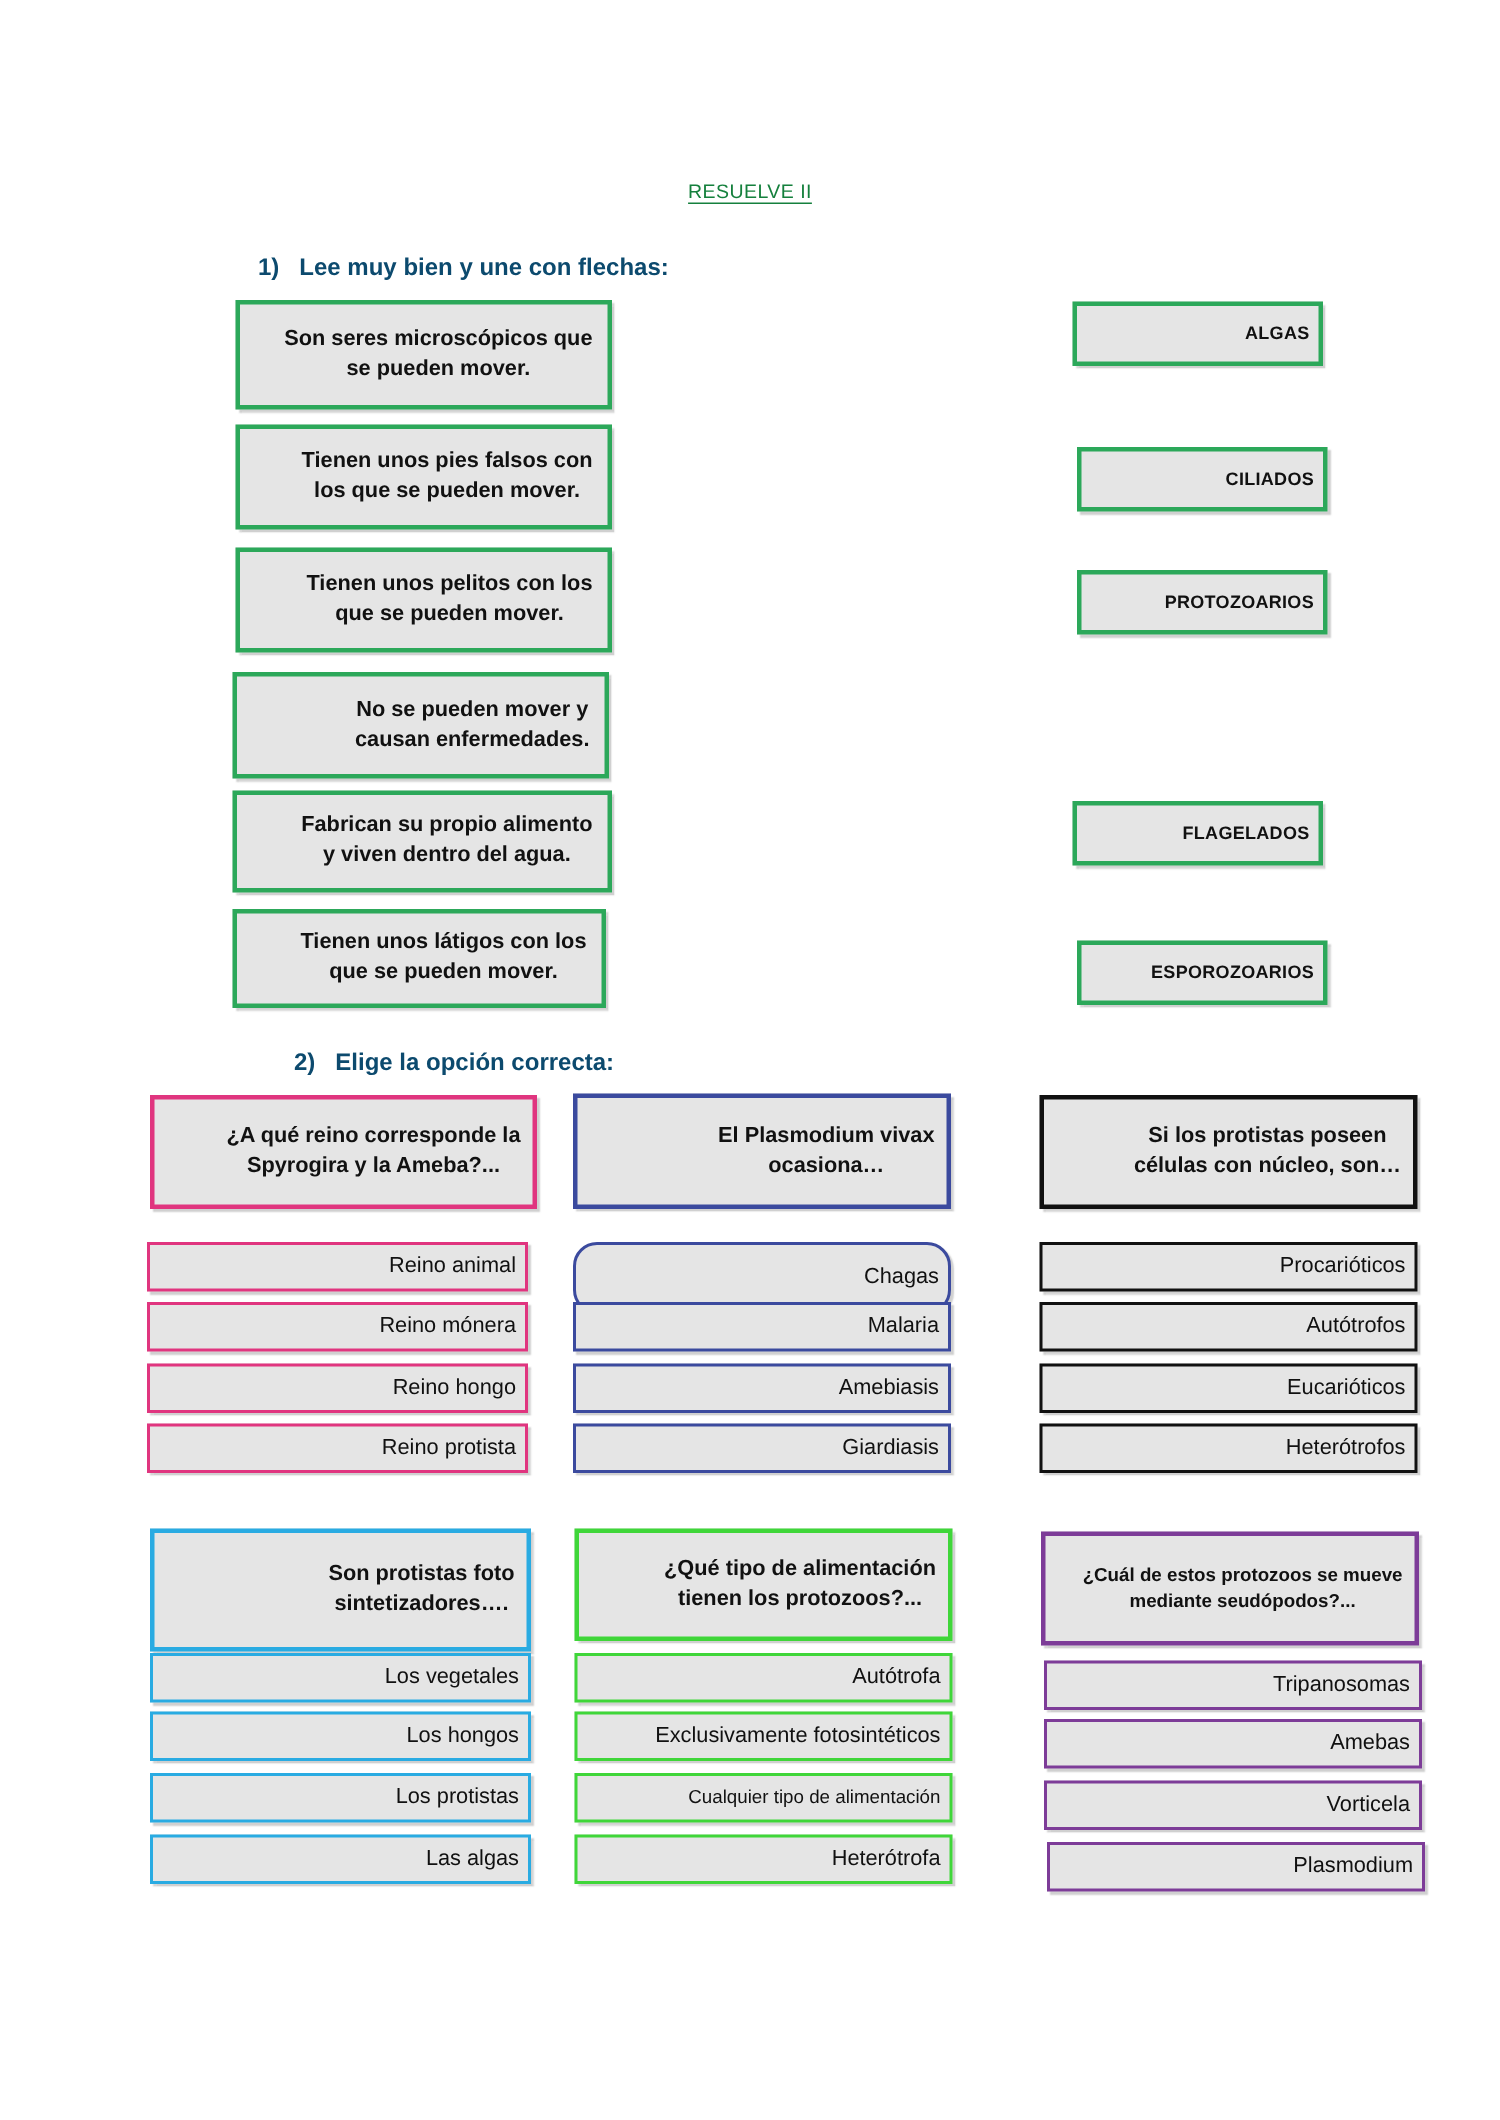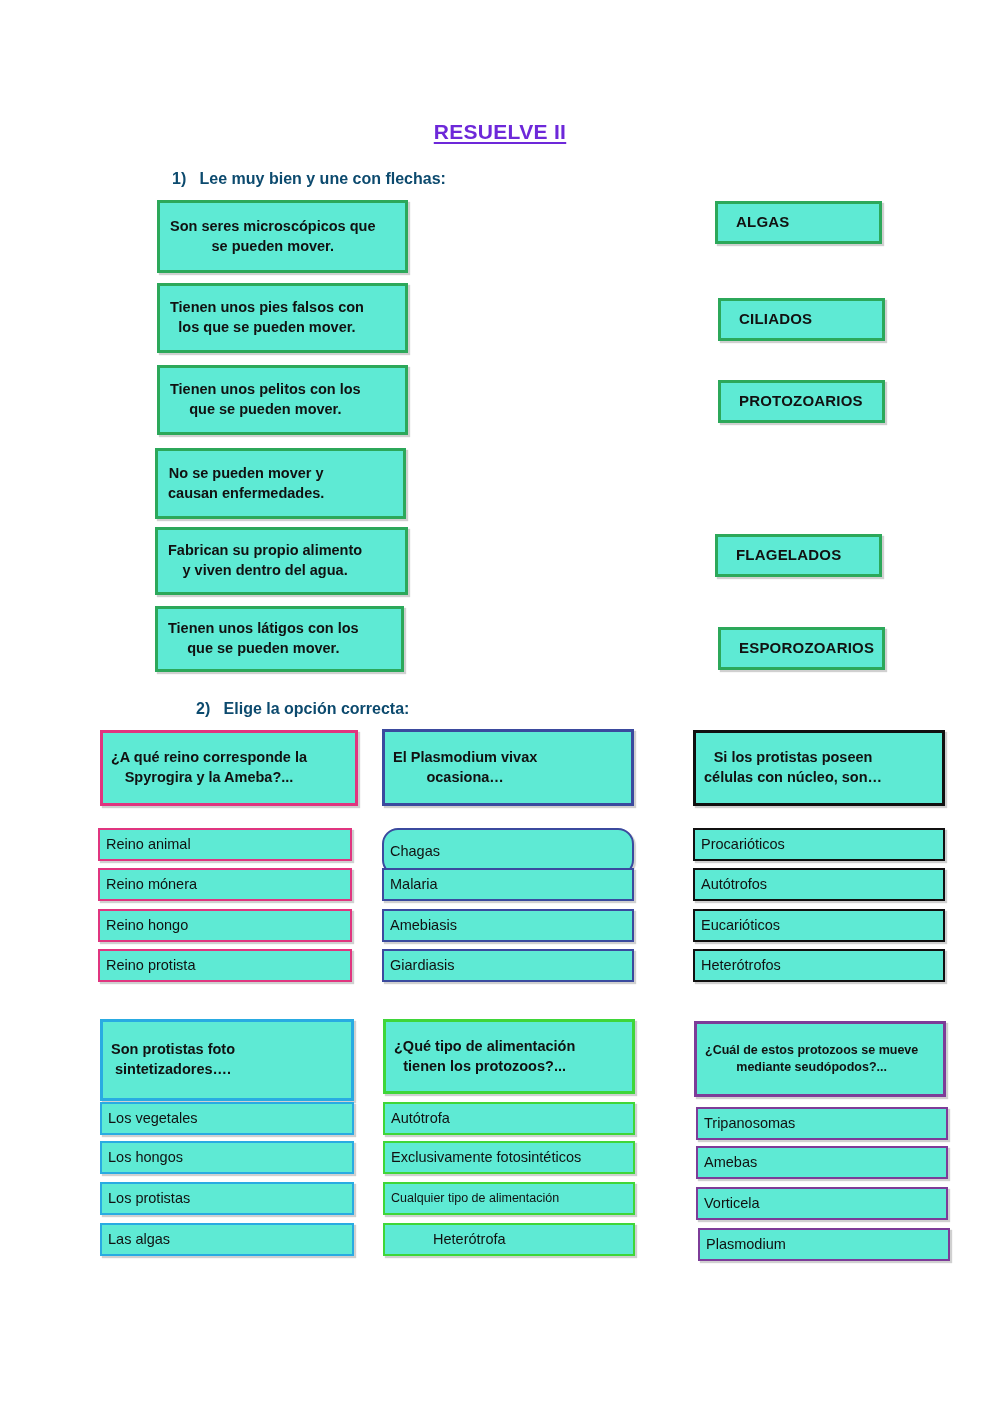--- a/index.html
+++ b/index.html
@@ -10,57 +10,57 @@
     color:#111;
     position:relative;
     overflow:hidden;
   }
   .page{position:relative;width:1000px;height:1413px;}
 
   
   .title{
     position:absolute;left:0;top:120px;width:1000px;
     text-align:center;
-    font-size:21px;font-weight:bold;letter-spacing:.3px;
-    color:#6d28d9;
+    font-size:13px;font-weight:normal;letter-spacing:.3px;
+    color:#15803d;
   }
   .title span{ text-decoration:underline; text-underline-offset:3px;}
 
   
   .sec-heading{
     position:absolute;
     font-size:16px;font-weight:bold;
     color:#0c4a6e;
     white-space:pre;
   }
   #heading-1{left:172px;top:170px;}
   #heading-2{left:196px;top:700px;}
 
   
   .box{
     position:absolute;
     box-sizing:border-box;
-    background:#5eead4;
-    display:flex;align-items:center;justify-content:flex-start;
+    background:#e5e5e5;
+    display:flex;align-items:center;justify-content:flex-end;
     text-align:center;
     box-shadow:2px 2px 1px rgba(120,120,120,.35);
   }
   .box .txt{display:block;line-height:1.35;white-space:pre-line;}
 
   
   .stmt{
     border:3px solid #2ca85a;
     font-size:14.5px;font-weight:bold;
     padding:4px 10px;
   }
   
   .term{
     border:3px solid #2ca85a;
-    font-size:15px;font-weight:bold;
-    padding:4px 18px;
+    font-size:12px;font-weight:bold;
+    padding:4px 6px;
     letter-spacing:.2px;
   }
 
   
   .q-box{
     border-width:3px;border-style:solid;
     font-size:14.5px;font-weight:bold;
     padding:16px 8px;
   }
   .q-box.small{font-size:12.5px;}

